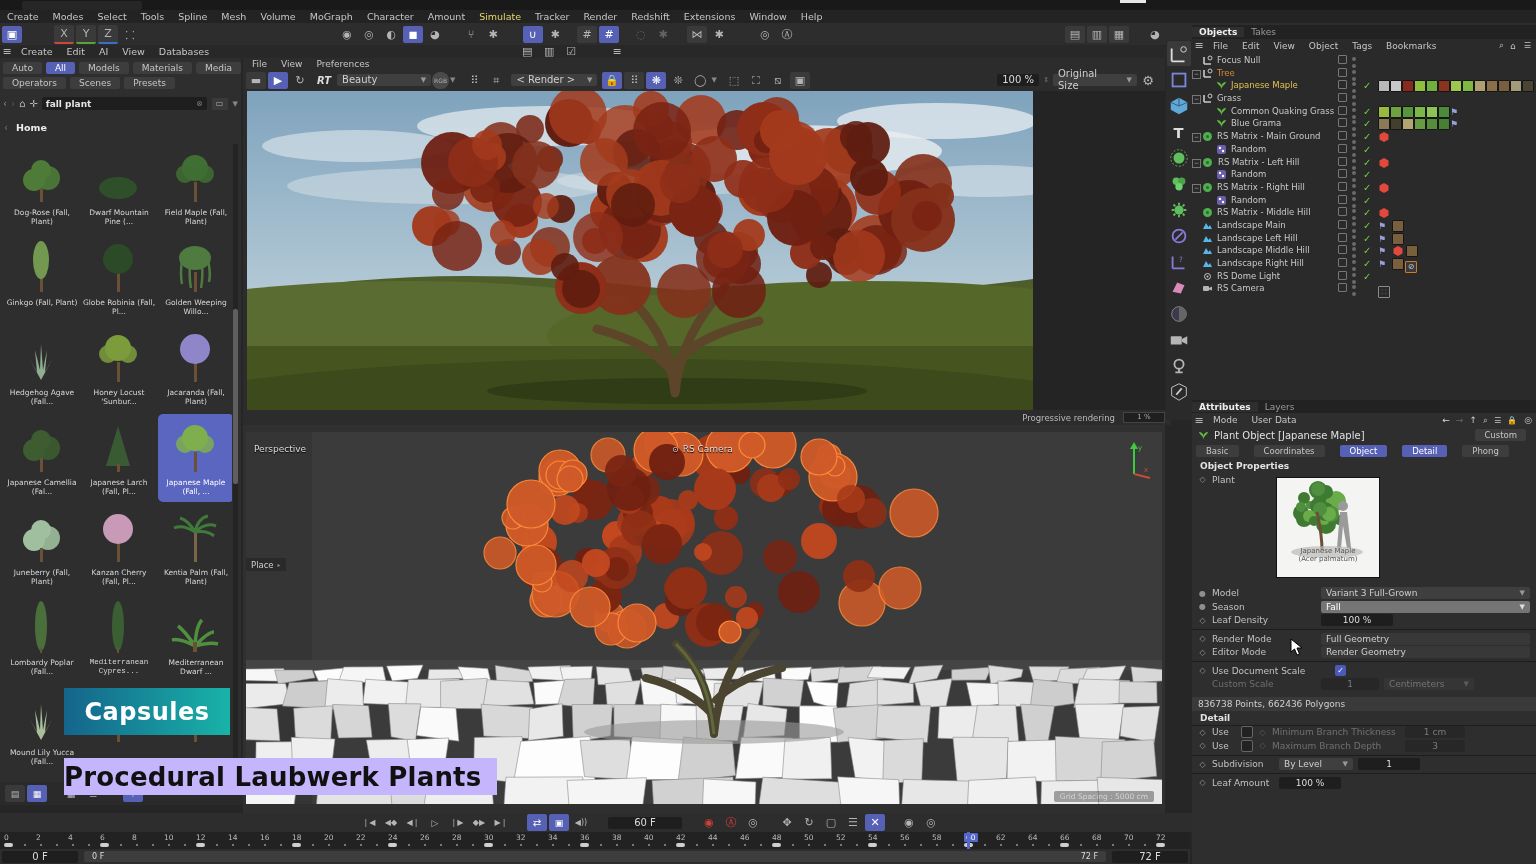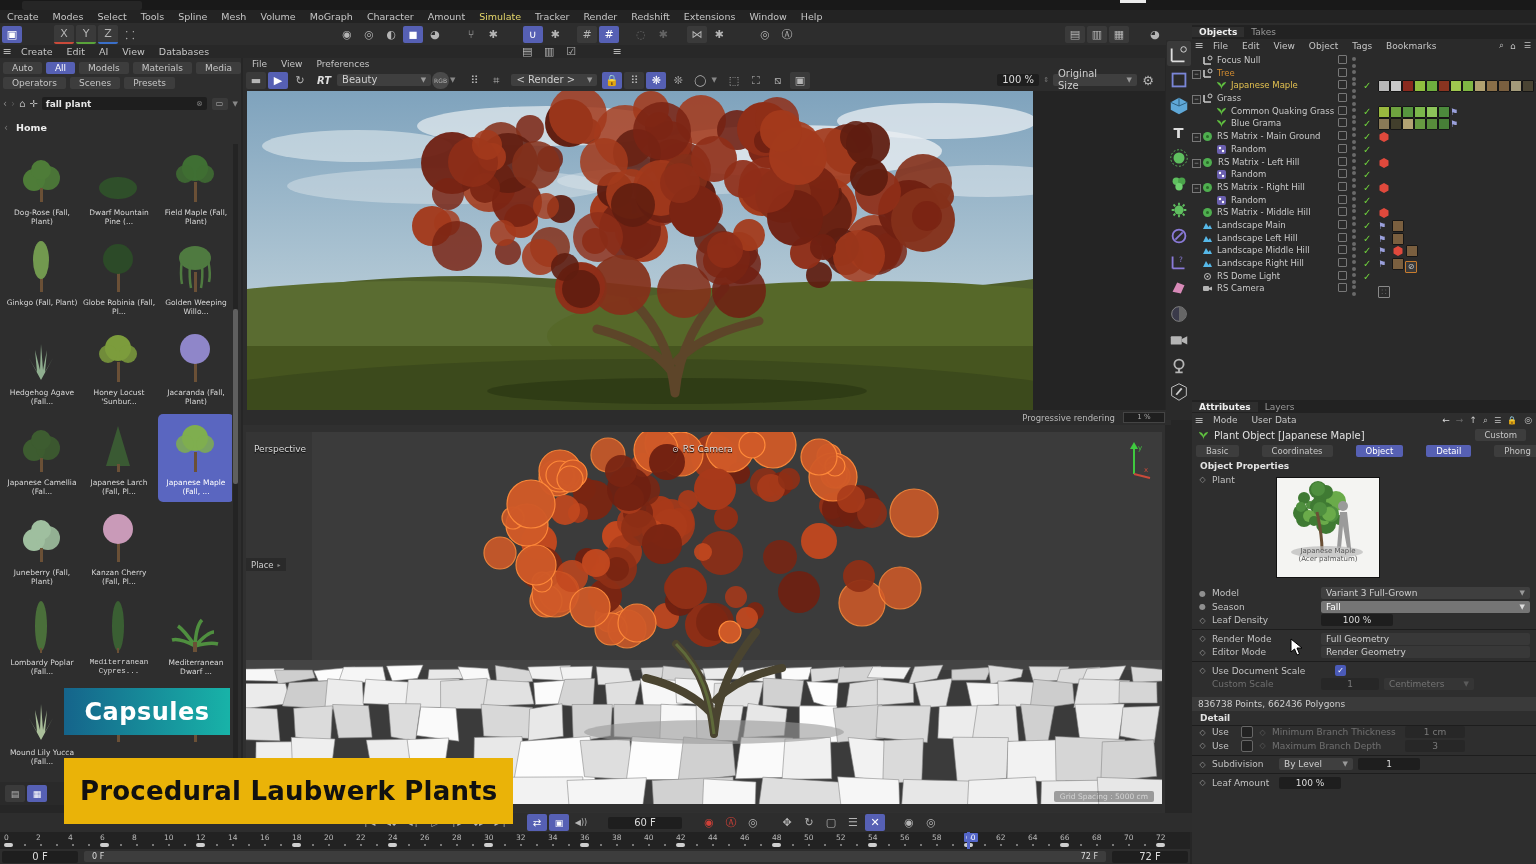--- a/index.html
+++ b/index.html
@@ -221,20 +221,24 @@
         <div class="aitem" style="left: 4px; top: 360px;"><span><svg width="76" height="64" viewBox="0 0 76 64">
               <circle cx="30" cy="36" r="11" fill="#9fbf9f"></circle>
               <circle cx="44" cy="34" r="12" fill="#9fbf9f" opacity=".9"></circle>
               <circle cx="37" cy="26" r="10" fill="#9fbf9f"></circle>
               <rect x="36" y="44" width="3" height="14" fill="#6b5036"></rect>
             </svg></span><div class="alabel">Juneberry (Fall, Plant)</div></div>
         <div class="aitem" style="left: 81px; top: 360px;"><span><svg width="76" height="64" viewBox="0 0 76 64">
               <rect x="36" y="38" width="3" height="20" fill="#6b5036"></rect>
               <circle cx="37" cy="25" r="15" fill="#c99ab8"></circle>
             </svg></span><div class="alabel">Kanzan Cherry (Fall, Pl...</div></div>
+        <div class="aitem" style="left: 158px; top: 360px;"><span><svg width="76" height="64" viewBox="0 0 76 64">
+              <rect x="36" y="28" width="3" height="30" fill="#7a6547"></rect>
+              <path d="M37 28 Q25 20 16 24 M37 28 Q30 16 22 14 M37 28 Q40 14 50 12 M37 28 Q48 18 58 22 M37 28 Q49 26 56 32" stroke="#3f7a3a" stroke-width="3" fill="none"></path>
+            </svg></span><div class="alabel">Kentia Palm (Fall, Plant)</div></div>
         <div class="aitem" style="left: 4px; top: 450px;"><span><svg width="76" height="64" viewBox="0 0 76 64">
               <ellipse cx="37" cy="32" rx="6" ry="25" fill="#4a6f3a"></ellipse>
               <rect x="36" y="54" width="2" height="5" fill="#6b5036"></rect>
             </svg></span><div class="alabel">Lombardy Poplar (Fall...</div></div>
         <div class="aitem" style="left: 81px; top: 450px; font-family: Liberation Mono, monospace;"><span><svg width="76" height="64" viewBox="0 0 76 64">
               <ellipse cx="37" cy="32" rx="6" ry="25" fill="#3a5f33"></ellipse>
               <rect x="36" y="54" width="2" height="5" fill="#6b5036"></rect>
             </svg></span><div class="alabel">Mediterranean Cypres...</div></div>
         <div class="aitem" style="left: 158px; top: 450px;"><span><svg width="76" height="64" viewBox="0 0 76 64">
               <path d="M37 52 Q22 44 14 46 M37 52 Q26 36 20 32 M37 52 Q38 32 44 26 M37 52 Q50 38 56 38 M37 52 Q52 48 60 50" stroke="#4f8f3f" stroke-width="3.5" fill="none"></path>
@@ -1324,21 +1328,21 @@
       <span style="margin:0 4px">◎</span>
     </div>
     <div class="row" style="height:16px;padding:0 6px;gap:5px">
       <svg width="11" height="11" viewBox="0 0 12 12">
           <path d="M6 11 C6 6 2 6 1 2 C5 3 6 5 6 7 C6 5 7 3 11 2 C10 6 6 6 6 11" fill="#5fbf3f"></path>
         </svg>
       <span style="color:#e0e0e0">Plant Object [Japanese Maple]</span>
       <span style="flex:1"></span>
       <span class="btn" style="font-size:8.5px">Custom</span>
     </div>
-    <div id="sectabs" class="row" style="padding:2px 4px;gap:19px">
+    <div id="sectabs" class="row" style="padding:2px 4px;gap:11px">
         <span class="btn" style="font-size: 8.5px; padding: 1px 10px;">Basic</span>
         <span class="btn" style="font-size: 8.5px; padding: 1px 10px;">Coordinates</span>
         <span class="btn act" style="font-size: 8.5px; padding: 1px 10px;">Object</span>
         <span class="btn act" style="font-size: 8.5px; padding: 1px 10px;">Detail</span>
         <span class="btn" style="font-size: 8.5px; padding: 1px 10px;">Phong</span>
       </div>
     <div class="hdr">Object Properties</div>
 
     <div class="arow">
       <span class="ic">◇</span>
@@ -1474,20 +1478,20 @@
       <span class="ic">◇</span>
         <span class="lbl" style="width:62px">Leaf Amount</span>
       <span class="val" style="width:62px"><span>100 %</span></span>
     </div>
   </div>
 
   <div class="abs" style="left:64px;top:688px;width:166px;height:47px;background:linear-gradient(90deg,#15648b,#18b3a8);
               display:flex;align-items:center;justify-content:center">
     <span style="color:#fff;font-weight:800;font-size:24px;letter-spacing:.5px">Capsules</span>
   </div>
-  <div class="abs" style="left:64px;top:758px;width:433px;height:66px;background:#eab308;display:flex;align-items:center;padding-left:16px">
+  <div class="abs" style="left:64px;top:758px;width:433px;height:37px;background:#c4b5fd;display:flex;align-items:center;">
     <span style="color:#111;font-weight:800;font-size:26px;letter-spacing:.2px">Procedural Laubwerk Plants</span>
   </div>
 
   <svg width="14" height="18" viewBox="0 0 14 18" style="position:absolute;left:1290px;top:638px;z-index:50">
     <path d="M1 1 L1 14 L4.5 11 L7 17 L9.5 16 L7 10 L12 10 Z" fill="#fff" stroke="#000" stroke-width="1"></path>
   </svg>
 </div>
 
 </body></html>

